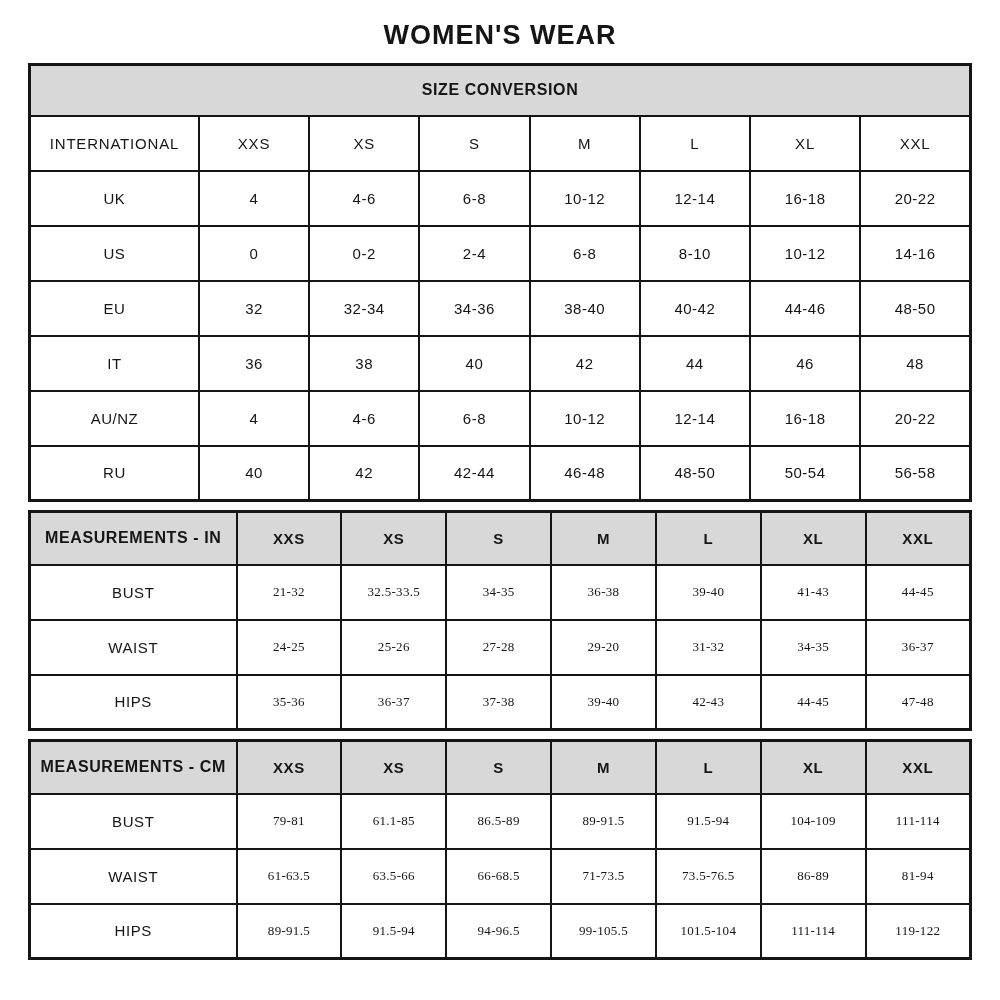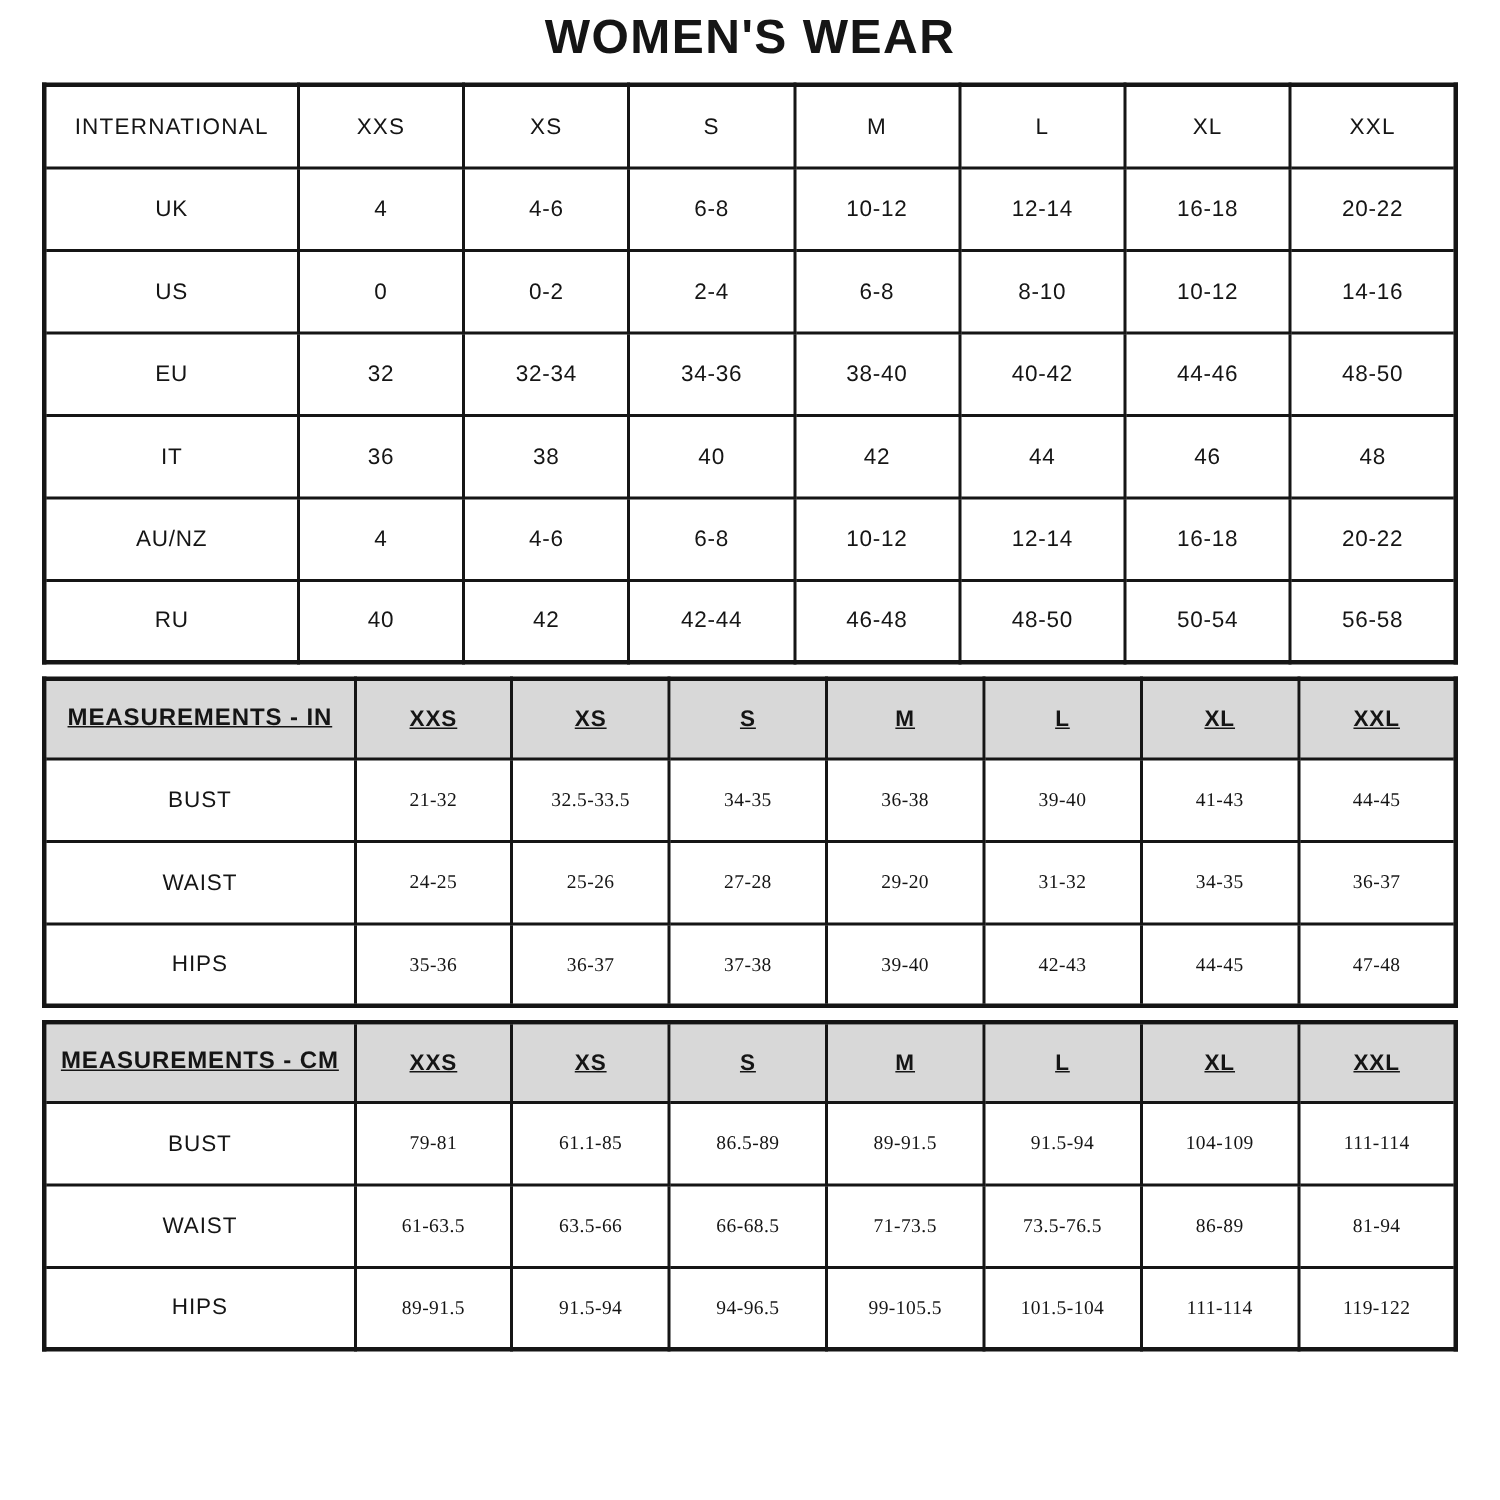--- a/index.html
+++ b/index.html
@@ -8,24 +8,24 @@
     padding: 0;
     background: #ffffff;
     width: 1000px;
     height: 1000px;
     font-family: "Liberation Sans", sans-serif;
     color: #151515;
   }
   .page { width: 1000px; height: 1000px; overflow: hidden; }
   .title {
     text-align: center;
-    font-size: 32px;
+    font-size: 27px;
     font-weight: 700;
     letter-spacing: 1px;
-    margin: 6px 0 12px 0;
+    margin: 20px 0 12px 0;
   }
   table.tbl {
     width: 944px;
     margin: 0 auto 8px auto;
     border-collapse: collapse;
     table-layout: fixed;
     border: 3px solid #151515;
   }
   .tbl th, .tbl td {
     border: 2px solid #151515;
@@ -60,21 +60,20 @@
     letter-spacing: 0.5px;
   }
 
   
   .tbl-meas .head-row th {
     background: #d8d8d8;
     height: 53px;
     font-size: 15px;
     font-weight: 700;
     letter-spacing: 0.6px;
-    text-decoration: underline;
   }
   .tbl-meas .head-row th.first-cell { font-size: 16px; }
   .tbl-meas .data-row td { height: 55px; }
   .tbl-meas .data-row td.row-label {
     font-size: 15px;
     font-weight: 400;
     letter-spacing: 0.6px;
   }
   .tbl-meas .data-row td.value-cell {
     font-size: 13px;
@@ -94,20 +93,23 @@
         <col class="col-first">
         <col class="col-size">
         <col class="col-size">
         <col class="col-size">
         <col class="col-size">
         <col class="col-size">
         <col class="col-size">
         <col class="col-size">
       </colgroup>
       <tbody>
+        <tr class="banner-row">
+          <th colspan="8">SIZE CONVERSION</th>
+        </tr>
         <tr class="cols-row">
           <td class="first-cell">INTERNATIONAL</td>
           <td class="">XXS</td>
           <td class="">XS</td>
           <td class="">S</td>
           <td class="">M</td>
           <td class="">L</td>
           <td class="">XL</td>
           <td class="">XXL</td>
         </tr>

